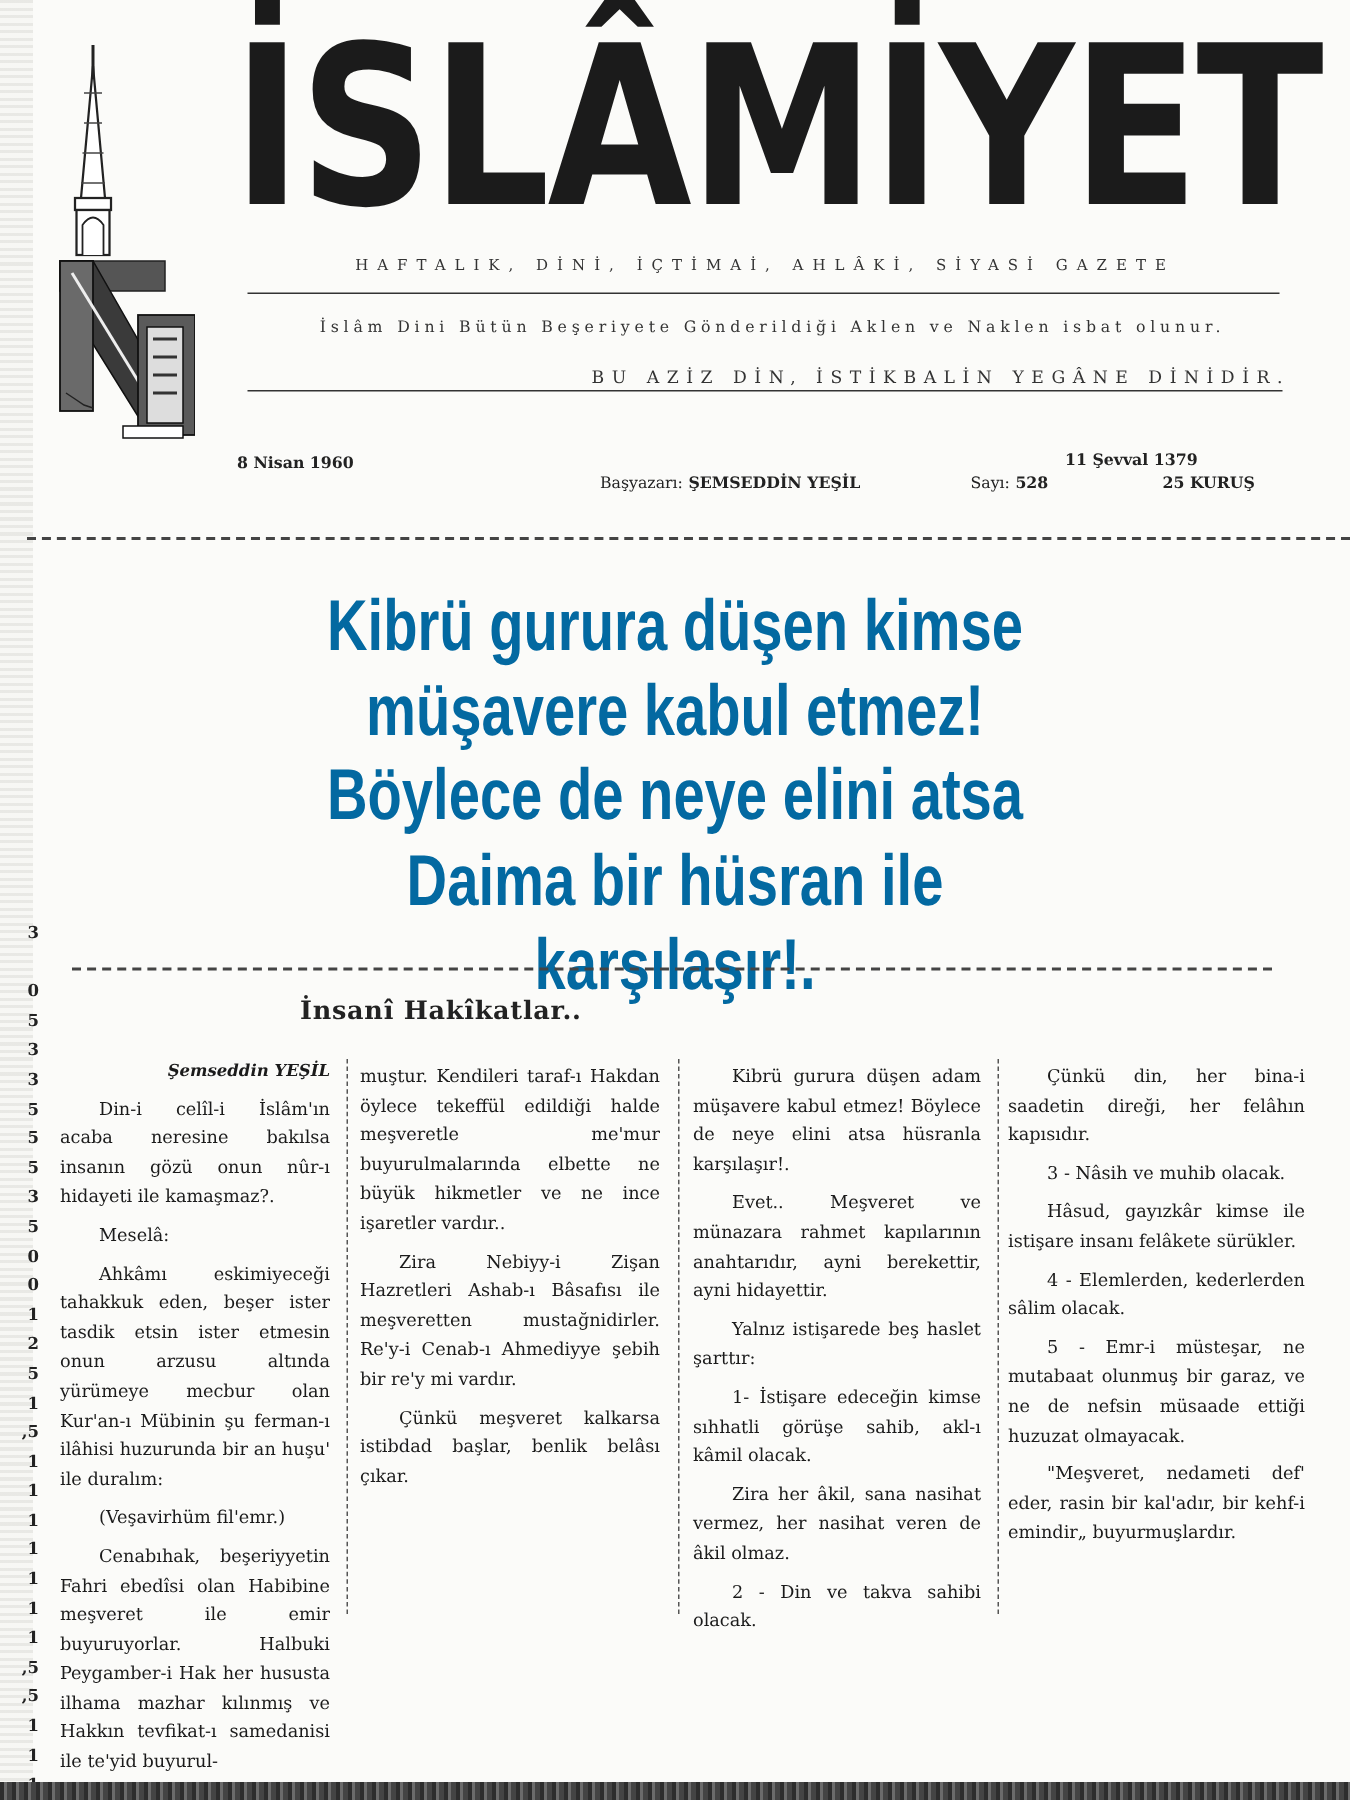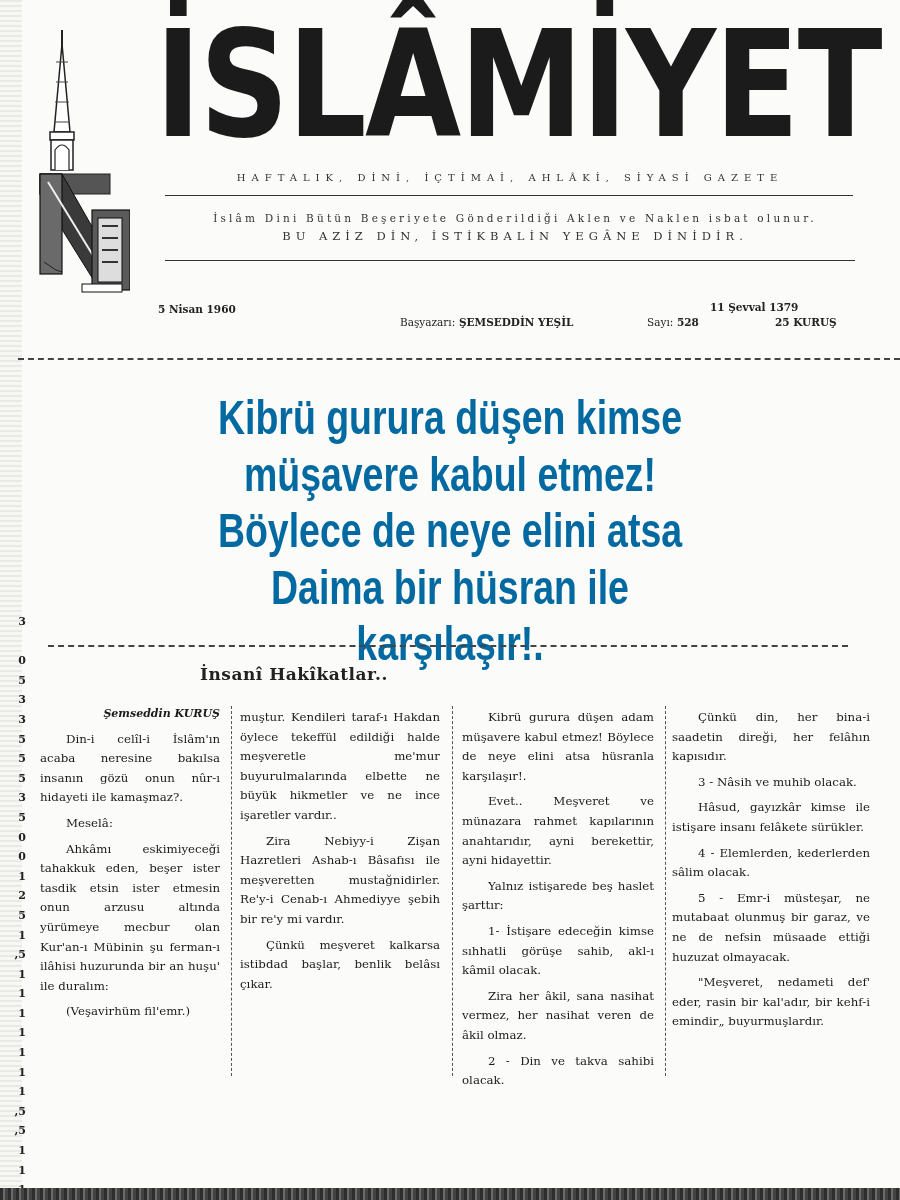--- a/index.html
+++ b/index.html
@@ -31,21 +31,21 @@
     position:absolute; left:200px; top:172px; width:620px; text-align:center;
     font-size:10px; letter-spacing:6px; color:#333;
   }
   .rule { position:absolute; height:0; border-top:1.5px solid #333; }
   .rule.dash { border-top:2px dashed #444; }
   .motto1 {
     position:absolute; left:170px; top:212px; width:690px; text-align:center;
     font-size:10.5px; letter-spacing:3.2px; color:#333;
   }
   .motto2 {
-    position:absolute; left:170px; top:229px; width:690px; text-align:center;
+    position:absolute; left:170px; top:244px; width:690px; text-align:right;
     font-size:11.5px; letter-spacing:5px; color:#333;
   }
   .meta { position:absolute; font-size:10.5px; font-weight:bold; color:#222; white-space:nowrap; }
   .meta .lbl { font-weight:normal; }
   .headline {
     position:absolute; left:110px; top:390px; width:680px; text-align:center;
     font-family:Liberation Sans, sans-serif; font-weight:bold;
     font-size:48px; line-height:56.5px; color:#0369a1;
   }
   .headline div { transform:scaleX(0.78); }
@@ -125,21 +125,21 @@
 
 <div class="masthead-title">İSLÂMİYET</div>
 
 <div class="subtitle">HAFTALIK, DİNİ, İÇTİMAİ, AHLÂKİ, SİYASİ GAZETE</div>
 <div class="rule" style="left:165px; top:195px; width:688px;"></div>
 
 <div class="motto1">İslâm Dini Bütün Beşeriyete Gönderildiği Aklen ve Naklen isbat olunur.</div>
 <div class="motto2">BU AZİZ DİN, İSTİKBALİN YEGÂNE DİNİDİR.</div>
 <div class="rule" style="left:165px; top:260px; width:690px; border-top-width:1px;"></div>
 
-<div class="meta" style="left:158px; top:303px;">5 Nisan 1960</div>
+<div class="meta" style="left:158px; top:303px;">8 Nisan 1960</div>
 <div class="meta" style="left:400px; top:316px;">
   <span class="lbl">Başyazarı:</span>
   <span>ŞEMSEDDİN YEŞİL</span>
 </div>
 <div class="meta" style="left:647px; top:316px;">
   <span class="lbl">Sayı:</span>
   <span>528</span>
 </div>
 <div class="meta" style="left:710px; top:301px;">11 Şevval 1379</div>
 <div class="meta" style="left:775px; top:316px;">25 KURUŞ</div>
@@ -151,25 +151,26 @@
   <div>müşavere kabul etmez!</div>
   <div>Böylece de neye elini atsa</div>
   <div>Daima bir hüsran ile karşılaşır!.</div>
 </div>
 
 <div class="rule dash" style="left:48px; top:645px; width:800px;"></div>
 
 <div class="section-title">İnsanî Hakîkatlar..</div>
 
 <div class="col" style="left:40px; width:180px;">
-  <div class="byline">Şemseddin KURUŞ</div>
+  <div class="byline">Şemseddin YEŞİL</div>
   <p>Din-i celîl-i İslâm'ın acaba neresine bakılsa insanın gözü onun nûr-ı hidayeti ile kamaşmaz?.</p>
   <p>Meselâ:</p>
   <p>Ahkâmı eskimiyeceği tahakkuk eden, beşer ister tasdik etsin ister etmesin onun arzusu altında yürümeye mecbur olan Kur'an-ı Mübinin şu ferman-ı ilâhisi huzurunda bir an huşu' ile duralım:</p>
   <p>(Veşavirhüm fil'emr.)</p>
+  <p>Cenabıhak, beşeriyyetin Fahri ebedîsi olan Habibine meşveret ile emir buyuruyorlar. Halbuki Peygamber-i Hak her hususta ilhama mazhar kılınmış ve Hakkın tevfikat-ı samedanisi ile te'yid buyurul-</p>
 </div>
 <div class="colrule" style="left:231px; top:706px; height:370px;"></div>
 
 <div class="col" style="left:240px; width:200px; top:708px;">
   <p class="noind">muştur. Kendileri taraf-ı Hakdan öylece tekeffül edildiği halde meşveretle me'mur buyurulmalarında elbette ne büyük hikmetler ve ne ince işaretler vardır..</p>
   <p>Zira Nebiyy-i Zişan Hazretleri Ashab-ı Bâsafısı ile meşveretten mustağnidirler. Re'y-i Cenab-ı Ahmediyye şebih bir re'y mi vardır.</p>
   <p>Çünkü meşveret kalkarsa istibdad başlar, benlik belâsı çıkar.</p>
 </div>
 <div class="colrule" style="left:452px; top:706px; height:370px;"></div>
 

